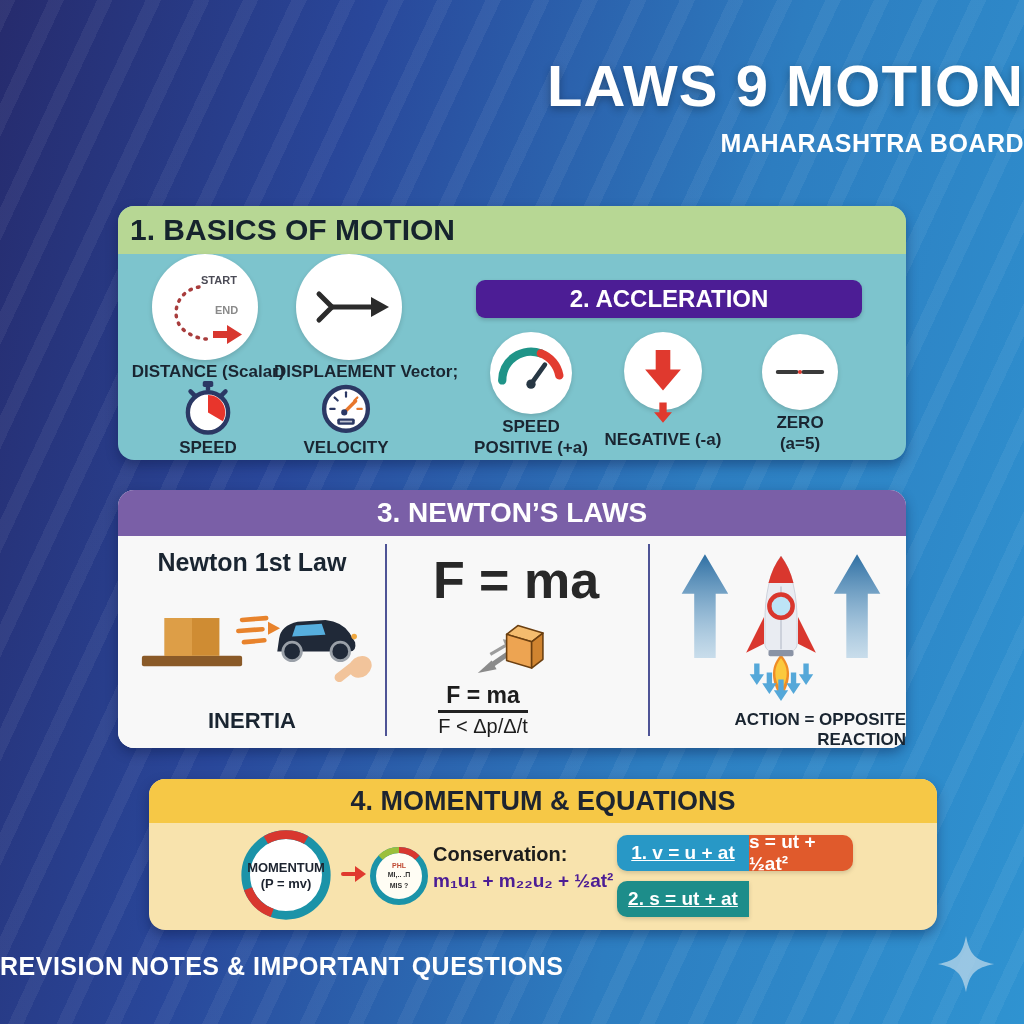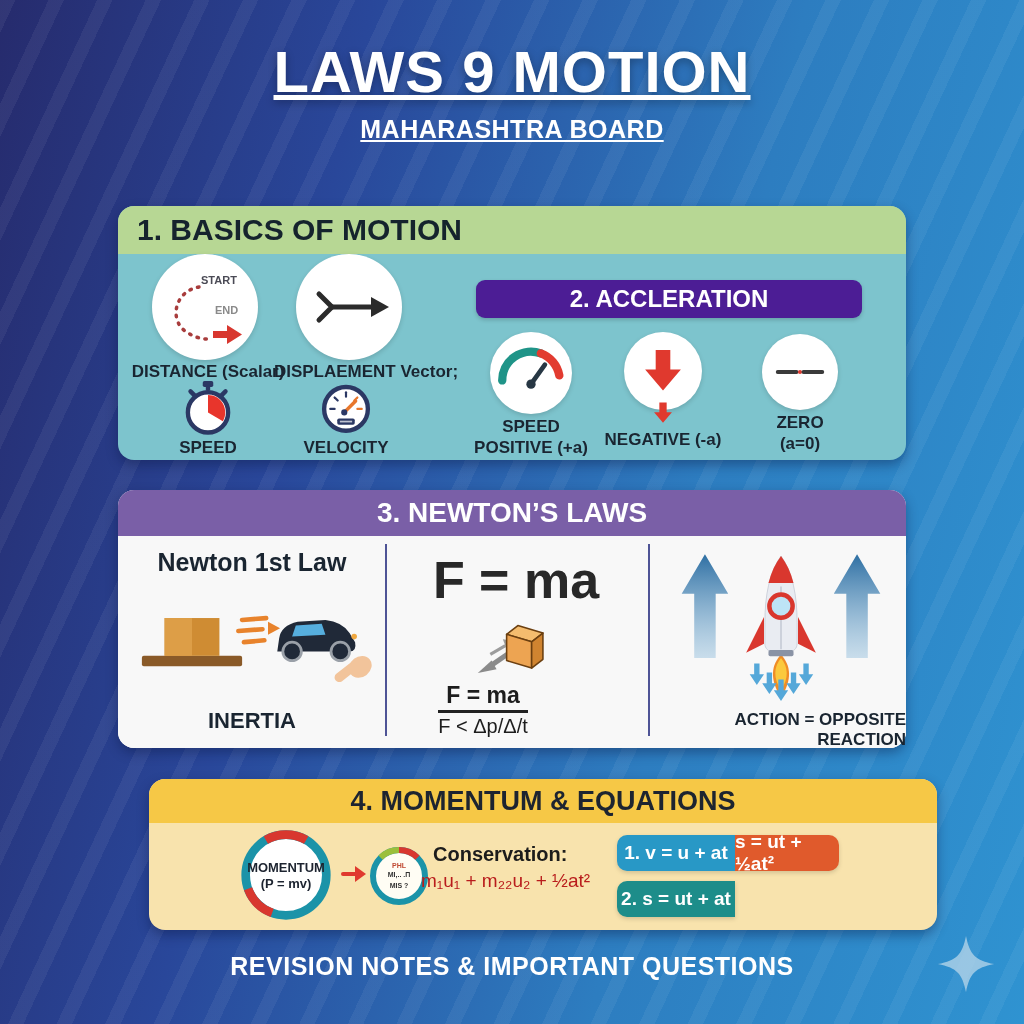--- a/index.html
+++ b/index.html
@@ -6,33 +6,33 @@
   body { width:1024px; height:1024px; font-family:"Liberation Sans", sans-serif; }
   #poster {
     position:relative; width:1024px; height:1024px; overflow:hidden;
     background: linear-gradient(102deg,#262b6d 0%, #29479a 30%, #2d7dc0 65%, #2f93d1 100%);
   }
   .bg-stripes {
     position:absolute; inset:0;
     background: repeating-linear-gradient(115deg, rgba(255,255,255,0.055) 0 14px, transparent 14px 44px);
   }
   
-  .title-block { position:absolute; top:38px; left:0; width:100%; text-align:center; color:#fff;text-decoration:underline; }
+  .title-block { position:absolute; top:52px; left:0; width:100%; text-align:right; color:#fff; }
   .main-title { font-size:58px; font-weight:800; letter-spacing:1px; text-shadow:0 3px 8px rgba(0,0,0,.3); }
   .sub-title  { font-size:45px; font-weight:800; margin-top:2px; text-shadow:0 3px 8px rgba(0,0,0,.3); }
   .board-title{ font-size:25px; font-weight:700; margin-top:10px; letter-spacing:.5px; }
   
   .card { position:absolute; left:118px; width:788px; border-radius:16px; box-shadow:0 5px 12px rgba(8,18,60,.38); }
   .lbl { position:absolute; font-weight:bold; color:#1a2531; text-align:center; }
   .icon-circle { position:absolute; background:#fff; border-radius:50%;
     display:flex; align-items:center; justify-content:center; box-shadow:0 2px 5px rgba(0,0,0,.15); }
   
   .card-basics { top:206px; height:254px; background:#7dc4cd; }
   .card-basics-header { height:48px; background:#b7d794; border-radius:16px 16px 0 0;
-    display:flex; align-items:center; padding-left:19px; font-size:30px; font-weight:800; color:#15232d; }
+    display:flex; align-items:center; padding-left:12px; font-size:30px; font-weight:800; color:#15232d; }
   .card-basics-body { position:relative; height:179px; }
   .c-distance     { left:34px;  top:0;  width:106px; height:106px; }
   .c-displacement { left:178px; top:0;  width:106px; height:106px; }
   .lbl-distance     { left:-10px; top:108px; width:200px; font-size:17px; }
   .lbl-displacement { left:150px; top:108px; width:196px; font-size:17px; }
   .lbl-displacement .sub { font-weight:600; }
   .i-stopwatch { position:absolute; left:62px;  top:126px; width:56px; height:56px; }
   .i-speedo    { position:absolute; left:200px; top:126px; width:56px; height:56px; }
   .lbl-speed    { left:30px;  top:184px; width:120px; font-size:17px; }
   .lbl-velocity { left:168px; top:184px; width:120px; font-size:17px; }
@@ -67,31 +67,31 @@
   .lbl-action { left:534px; top:174px; width:254px; font-size:17px;text-align:right; }
   
   .card-momentum { top:779px; height:151px; background:#f8e3ad;margin-left:31px; }
   .card-momentum-header { height:44px; background:#f6c846; border-radius:16px 16px 0 0;
     display:flex; align-items:center; justify-content:center; color:#1d2430; font-size:27px; font-weight:800; }
   .card-momentum-body { position:relative; height:107px; }
   .i-mom-ring   { position:absolute; left:89px;  top:4px;  width:96px; height:96px; }
   .i-flow-arrow { position:absolute; left:192px; top:40px; width:26px; height:22px; }
   .i-small-ring { position:absolute; left:218px; top:21px; width:64px; height:64px; }
   .cons-head { position:absolute; left:284px; top:20px; font-size:20px; font-weight:800; color:#1c1c1c; }
-  .cons-formula { position:absolute; left:272px; top:47px; font-size:19px; font-weight:400; color:#b91c1c; }
+  .cons-formula { position:absolute; left:284px; top:47px; font-size:19px; font-weight:700; color:#4c1d95; }
   .eq-box { position:absolute; left:468px; top:12px; width:312px; }
   .eq-row { display:flex; height:36px; margin-bottom:10px; filter:drop-shadow(0 2px 2px rgba(0,0,0,.15)); }
   .chip { display:flex; align-items:center; justify-content:center; color:#fff; font-size:19px; font-weight:800; }
-  .chip-left  { width:118px; border-radius:10px 0 0 10px; }
+  .chip-left  { width:132px; border-radius:10px 0 0 10px;text-decoration:underline; }
   .chip-right { width:104px; border-radius:0 10px 10px 0; }
   .chip-blue   { background:#2898c6; }
   .chip-teal   { background:#1d8d8a; }
   .chip-orange { background:#e05a2c; }
   
-  .footer-text { position:absolute; top:952px; left:0; width:100%; text-align:center;
+  .footer-text { position:absolute; top:952px; left:0; width:100%; text-align:left;
     color:#fff; font-size:25px; font-weight:800; letter-spacing:.5px; }
   .sparkle { position:absolute; left:936px; top:934px; width:60px; height:60px; }
 </style>
 </head>
 <body>
 
 <div id="poster">
   <div class="bg-stripes"></div>
 
   <div class="title-block">
@@ -183,21 +183,21 @@
         </svg>
       </div>
 
       <div class="lbl lbl-accel1">
         <div>SPEED</div>
         <div>POSITIVE (+a)</div>
       </div>
       <div class="lbl lbl-accel2">NEGATIVE (-a)</div>
       <div class="lbl lbl-accel3">
         <div>ZERO</div>
-        <div>(a=0)</div>
+        <div>(a=5)</div>
       </div>
     </div>
   </section>
 
   <section class="card card-newton">
     <div class="card-newton-header">
       <span>3. NEWTON’S LAWS</span>
     </div>
     <div class="card-newton-body">
       <div class="divider div-1"></div>

